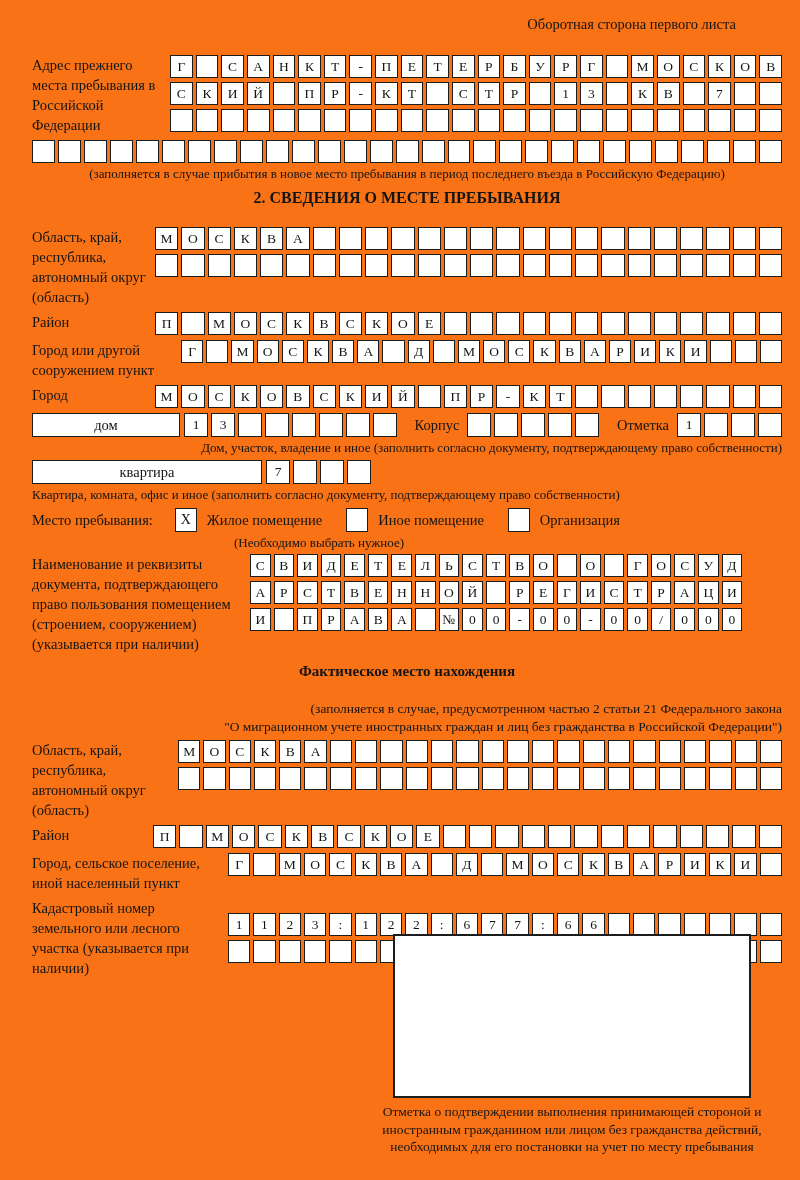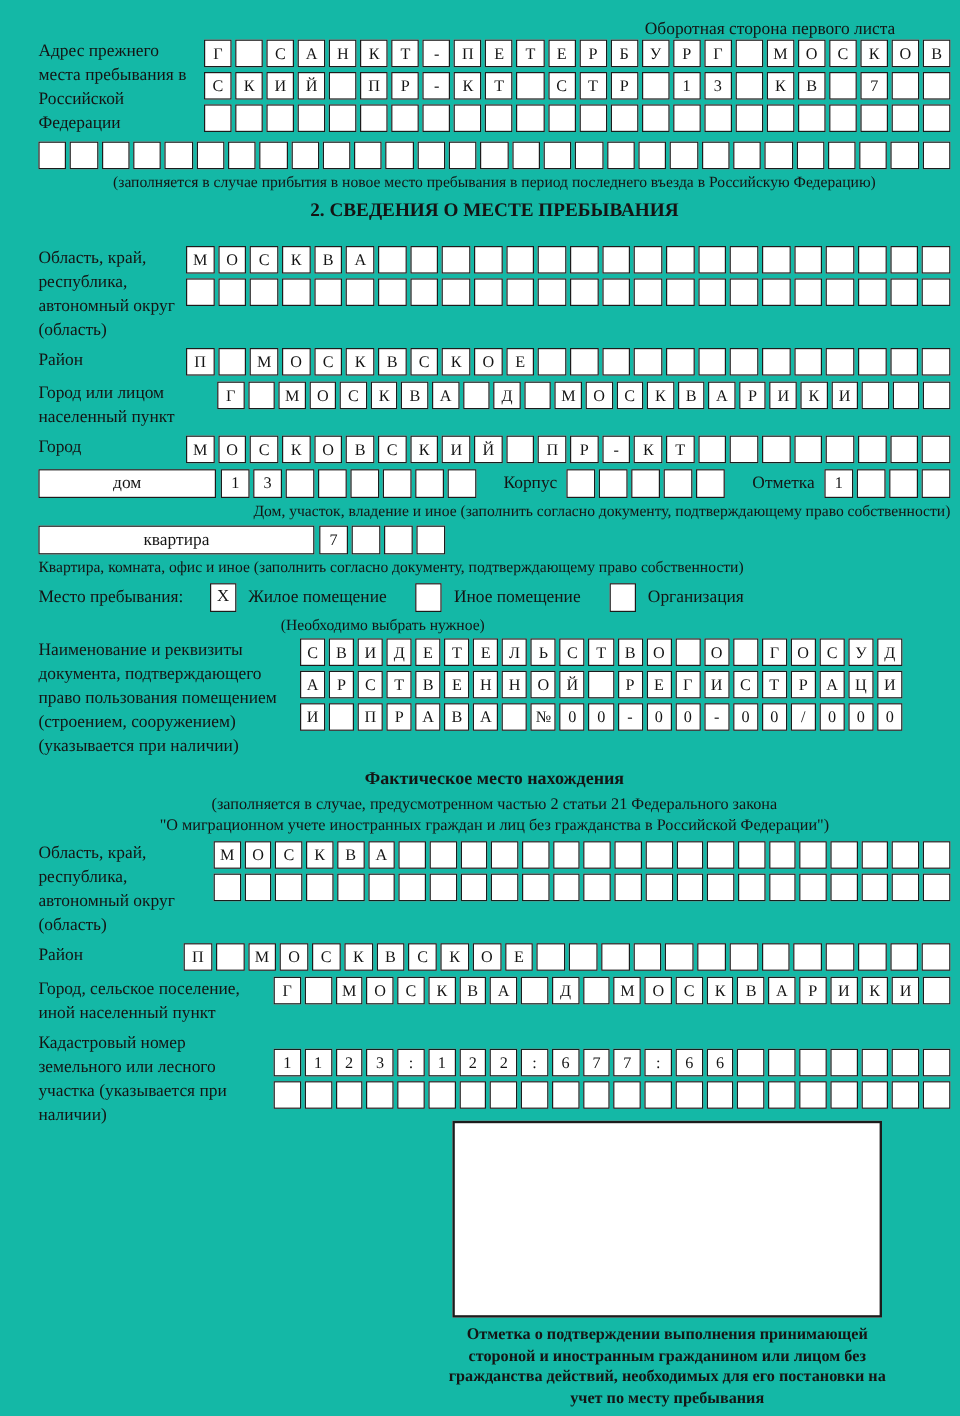--- a/index.html
+++ b/index.html
@@ -1,71 +1,71 @@
 <!DOCTYPE html>
 <html><head>
 <meta charset="utf-8">
 <style>
   html,body{margin:0;padding:0;background:#fff;}
   .page{
     width:800px;height:1180px;position:relative;box-sizing:border-box;
-    padding:16px 8px 0 32px;overflow:hidden;
-    font-family:"Liberation Serif","DejaVu Serif",serif;color:#141414;background:#14b8a6;
+    padding:16px 18px 0 32px;overflow:hidden;
+    font-family:"Liberation Serif","DejaVu Serif",serif;color:#141414;background:#f97316;
   }
   .header-note{text-align:right;padding-right:46px;font-size:14.5px;}
 
   .field{display:flex;align-items:flex-start;margin-bottom:5px;}
   .flabel{font-size:14.5px;line-height:20px;flex:0 0 auto;padding-right:8px;box-sizing:border-box;}
   .w138{width:138px}.w123{width:123px}.w149{width:149px}.w218{width:218px}
   .w146{width:146px}.w121{width:121px}.w196{width:196px}
 
   .rows{flex:1;display:flex;flex-direction:column;gap:4px;min-width:0;}
   .rows.offset{padding-top:15px;}
   .crow{display:flex;gap:3px;min-width:0;}
   .crow .cell{
     flex:1 1 0;min-width:0;height:21px;border:1.5px solid #1c1c1c;
     display:flex;align-items:center;justify-content:center;
     font-size:13.5px;line-height:1;background:#fff;box-sizing:content-box;
   }
   .crow.fixed .cell{flex:0 0 auto;width:21px;}
   .fullrow{margin-top:4px;}
   .caption{font-size:13px;text-align:center;margin:3px 0 2px;}
   .sec-title{font-size:16px;text-align:center;margin:7px 0 20px;font-weight:bold;}
-  .sec-title.small{font-size:15px;margin:9px 0 3px;}
-  .subcaption{font-size:13.5px;text-align:center;line-height:18px;margin:0 0 4px;}
+  .sec-title.small{font-size:15px;margin:9px 0 20px;}
+  .subcaption{font-size:13.5px;text-align:right;line-height:18px;margin:0 0 4px;}
 
   .house-row{display:flex;align-items:center;margin:2px 0 2px;gap:4px;}
   .labelbox{border:1.5px solid #1c1c1c;height:24px;display:flex;align-items:center;justify-content:center;font-size:14.5px;box-sizing:border-box;background:#fff;}
   .labelbox.dom{width:148px;}
   .labelbox.kv{width:230px;}
   .inline-label{font-size:14.5px;padding:0 4px;}
   .ml-auto{margin-left:auto;}
   .house-row .crow.fixed .cell,.apt-row .crow.fixed .cell{width:22px;height:22px;}
   .apt-row{display:flex;align-items:center;margin:4px 0 2px;gap:4px;}
 
   .stay-row{display:flex;align-items:center;margin-top:5px;font-size:14.5px;}
   .stay-row .lead{margin-right:22px;}
   .opt{display:flex;align-items:center;gap:10px;margin-right:24px;}
   .checkbox{width:20px;height:22px;border:1.6px solid #1c1c1c;display:flex;align-items:center;justify-content:center;font-size:14px;background:#fff;flex:0 0 auto;}
   .hint{font-size:13px;text-align:center;width:430px;margin:3px 0 3px 72px;}
 
   .doc-field .rows{padding-right:40px;}
 
-  .stamp-wrap{position:absolute;top:934px;right:48px;width:392px;font-weight:bold;}
+  .stamp-wrap{position:absolute;top:934px;right:32px;width:392px;}
   .stamp-box{width:358px;height:164px;border:2px solid #1c1c1c;margin:0 auto;box-sizing:border-box;background:#fff;}
   .stamp-caption{font-size:13.5px;line-height:17.5px;text-align:center;margin-top:5px;}
 </style>
 </head>
 <body>
 
 <div class="page">
 
   <div class="header-note">Оборотная сторона первого листа</div>
 
-  <div class="field" style="">
+  <div class="field" style="margin-top:22px;">
     <div class="flabel w138">Адрес прежнего места пребывания в Российской Федерации</div>
     <div class="rows">
       <div class="crow">
           <span class="cell">Г</span>
           <span class="cell"></span>
           <span class="cell">С</span>
           <span class="cell">А</span>
           <span class="cell">Н</span>
           <span class="cell">К</span>
           <span class="cell">Т</span>
@@ -260,21 +260,21 @@
           <span class="cell"></span>
           <span class="cell"></span>
           <span class="cell"></span>
           <span class="cell"></span>
           <span class="cell"></span>
         </div>
     </div>
   </div>
 
   <div class="field">
-    <div class="flabel w149">Город или лицом населенный пункт</div>
+    <div class="flabel w149">Город или другой сооружением пункт</div>
     <div class="rows">
       <div class="crow">
           <span class="cell">Г</span>
           <span class="cell"></span>
           <span class="cell">М</span>
           <span class="cell">О</span>
           <span class="cell">С</span>
           <span class="cell">К</span>
           <span class="cell">В</span>
           <span class="cell">А</span>

